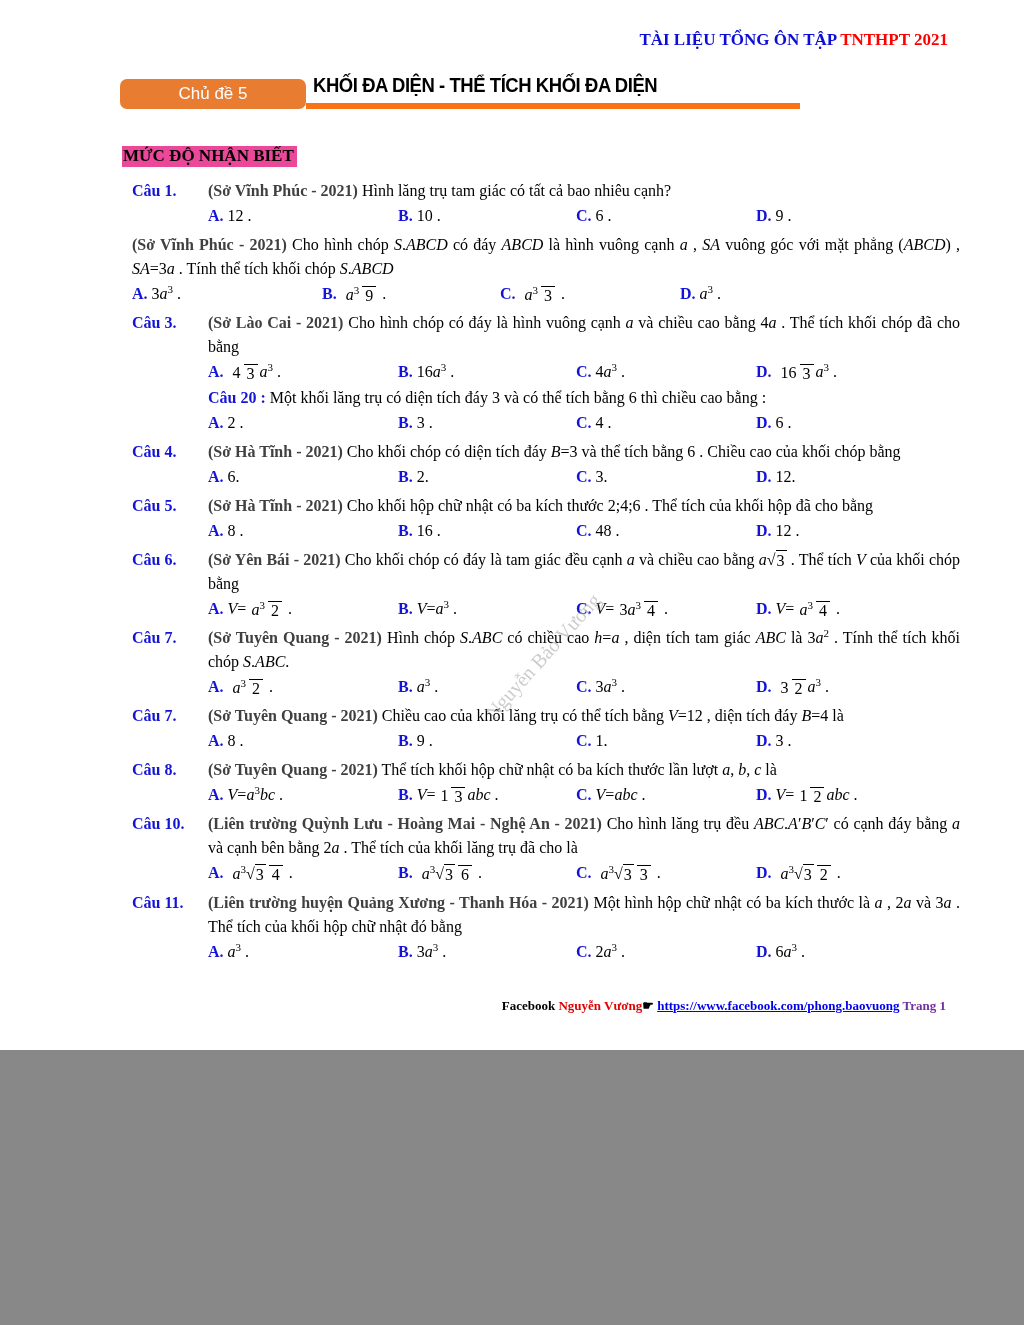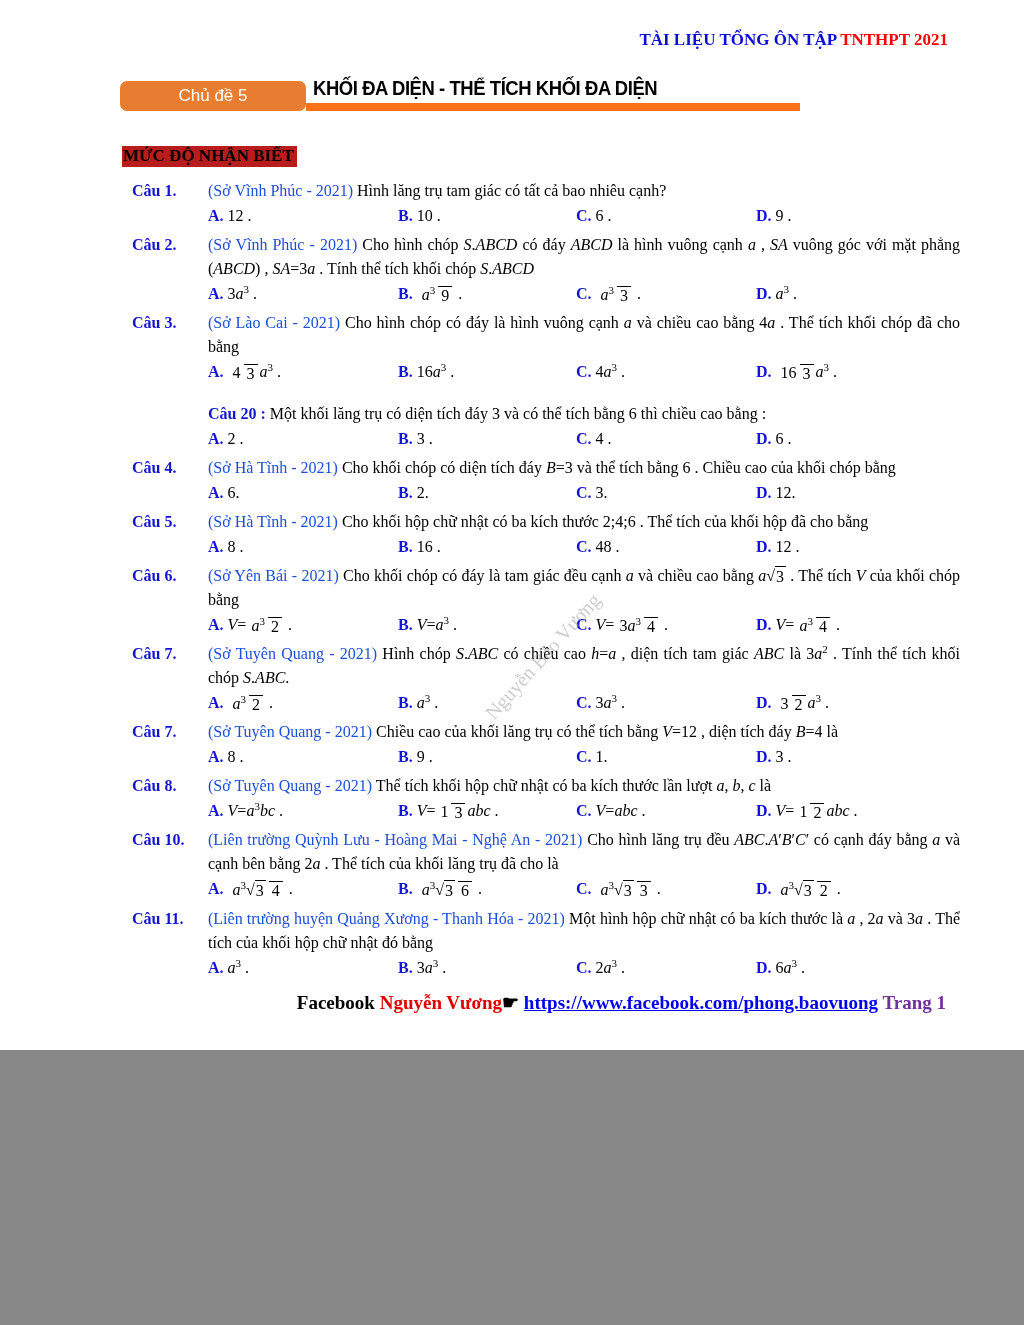--- a/index.html
+++ b/index.html
@@ -21,47 +21,47 @@
   .header-right .red{color:#ff0000;}
   
   .chapter{position:absolute;top:73px;left:120px;display:flex;align-items:flex-end;}
   .badge{
     background:#e87d31;color:#fff;
     font-family:"Liberation Sans",sans-serif;
     font-size:17px;width:186px;height:30px;line-height:30px;
     text-align:center;border-radius:7px;flex:none;
   }
   .ctitle-wrap{
-    border-bottom:8px solid #f97316;
-    width:494px;height:30px;display:flex;align-items:center;
+    border-bottom:6px solid #f97316;
+    width:494px;height:30px;display:flex;
   }
   .ctitle{
     font-family:"Liberation Sans",sans-serif;
     font-weight:bold;font-size:21px;letter-spacing:-0.5px;
     transform:scaleX(.88);transform-origin:left center;
     white-space:nowrap;padding-left:8px;
   }
   
   .section{
     position:absolute;top:146px;left:122px;
-    background:#b91c1c;font-weight:bold;font-size:17px;
+    background:#ec4899;font-weight:bold;font-size:17px;
     padding:0 3px 1px 1px;
   }
   
   #qlist{position:absolute;top:179px;left:132px;width:828px;line-height:1.5;}
   .q{display:flex;margin-bottom:5px;}
   .qlabel{width:76px;flex:none;color:#1414d6;font-weight:bold;}
   .qbody{flex:1;text-align:justify;}
-  .qsource{color:#1d4ed8;font-weight:normal;}
+  .qsource{color:#404040;font-weight:bold;}
   .answers{
     display:grid;grid-template-columns:190px 178px 180px 1fr;
     align-items:center;margin-top:1px;text-align:left;
   }
   .alabel{color:#1414d6;font-weight:bold;}
-  .extra{margin-top:18px;}
+  .extra{margin-top:2px;}
   .xlabel{color:#1414d6;font-weight:bold;}
   
   .math{white-space:nowrap;}
   .mi{font-style:italic;}
   .mn{font-style:normal;}
   sup{font-size:11px;line-height:0;}
   .frac{
     display:inline-flex;align-items:center;
     vertical-align:middle;line-height:1.15;margin:1px 2px;
   }
@@ -72,21 +72,21 @@
   .sqrt .rad{border-top:1px solid #000;padding:0 2px 0 1px;line-height:1.2;}
   
   .watermark{
     position:absolute;left:438px;top:645px;width:210px;text-align:center;
     transform:rotate(-48deg);color:#9a9a9a;opacity:.5;font-size:20px;
     pointer-events:none;
   }
   
   .pfooter{
     position:absolute;bottom:36px;right:78px;
-    font-weight:bold;font-size:19px;white-space:nowrap;
+    font-weight:bold;font-size:13px;white-space:nowrap;
   }
   .f-red{color:#e00000;}
   .f-hand{color:#000;}
   .f-link{color:#0000ee;text-decoration:underline;cursor:pointer;}
   .f-page{color:#7030a0;}
 </style>
 </head>
 <body>
 
 <div class="page">
@@ -108,21 +108,20 @@
       <div class="q">
         <div class="qlabel">Câu 1.</div>
         <div class="qbody"><span class="qsource">(Sở Vĩnh Phúc - 2021)</span> <span class="qtext">Hình lăng trụ tam giác có tất cả bao nhiêu cạnh?</span><div class="answers">
             <div class="ans"><span class="alabel">A.</span> <span class="abody">12 .</span></div>
             <div class="ans"><span class="alabel">B.</span> <span class="abody">10 .</span></div>
             <div class="ans"><span class="alabel">C.</span> <span class="abody">6 .</span></div>
             <div class="ans"><span class="alabel">D.</span> <span class="abody">9 .</span></div>
           </div></div>
       </div>
       <div class="q">
-        <div class="qlabel">Câu 2.</div>
         <div class="qbody"><span class="qsource">(Sở Vĩnh Phúc - 2021)</span> <span class="qtext">Cho hình chóp <span class="math"><span class="mi">S</span><span class="mn">.</span><span class="mi">ABCD</span></span> có đáy <span class="math"><span class="mi">ABCD</span></span> là hình vuông cạnh <span class="math"><span class="mi">a</span></span> , <span class="math"><span class="mi">SA</span></span> vuông góc với mặt phẳng <span class="math"><span class="mn">(</span><span class="mi">ABCD</span><span class="mn">)</span></span> , <span class="math"><span class="mi">SA</span><span class="mn">=3</span><span class="mi">a</span></span> . Tính thể tích khối chóp <span class="math"><span class="mi">S</span><span class="mn">.</span><span class="mi">ABCD</span></span></span><div class="answers">
             <div class="ans"><span class="alabel">A.</span> <span class="abody"><span class="math"><span class="mn">3</span><span class="mi">a</span><sup><span class="mn">3</span></sup></span> .</span></div>
             <div class="ans"><span class="alabel">B.</span> <span class="abody"><span class="math"><span class="frac">
                     <span class="num"><span class="mi">a</span><sup><span class="mn">3</span></sup></span>
                     <span class="den"><span class="mn">9</span></span>
                   </span></span> .</span></div>
             <div class="ans"><span class="alabel">C.</span> <span class="abody"><span class="math"><span class="frac">
                     <span class="num"><span class="mi">a</span><sup><span class="mn">3</span></sup></span>
                     <span class="den"><span class="mn">3</span></span>
                   </span></span> .</span></div>

